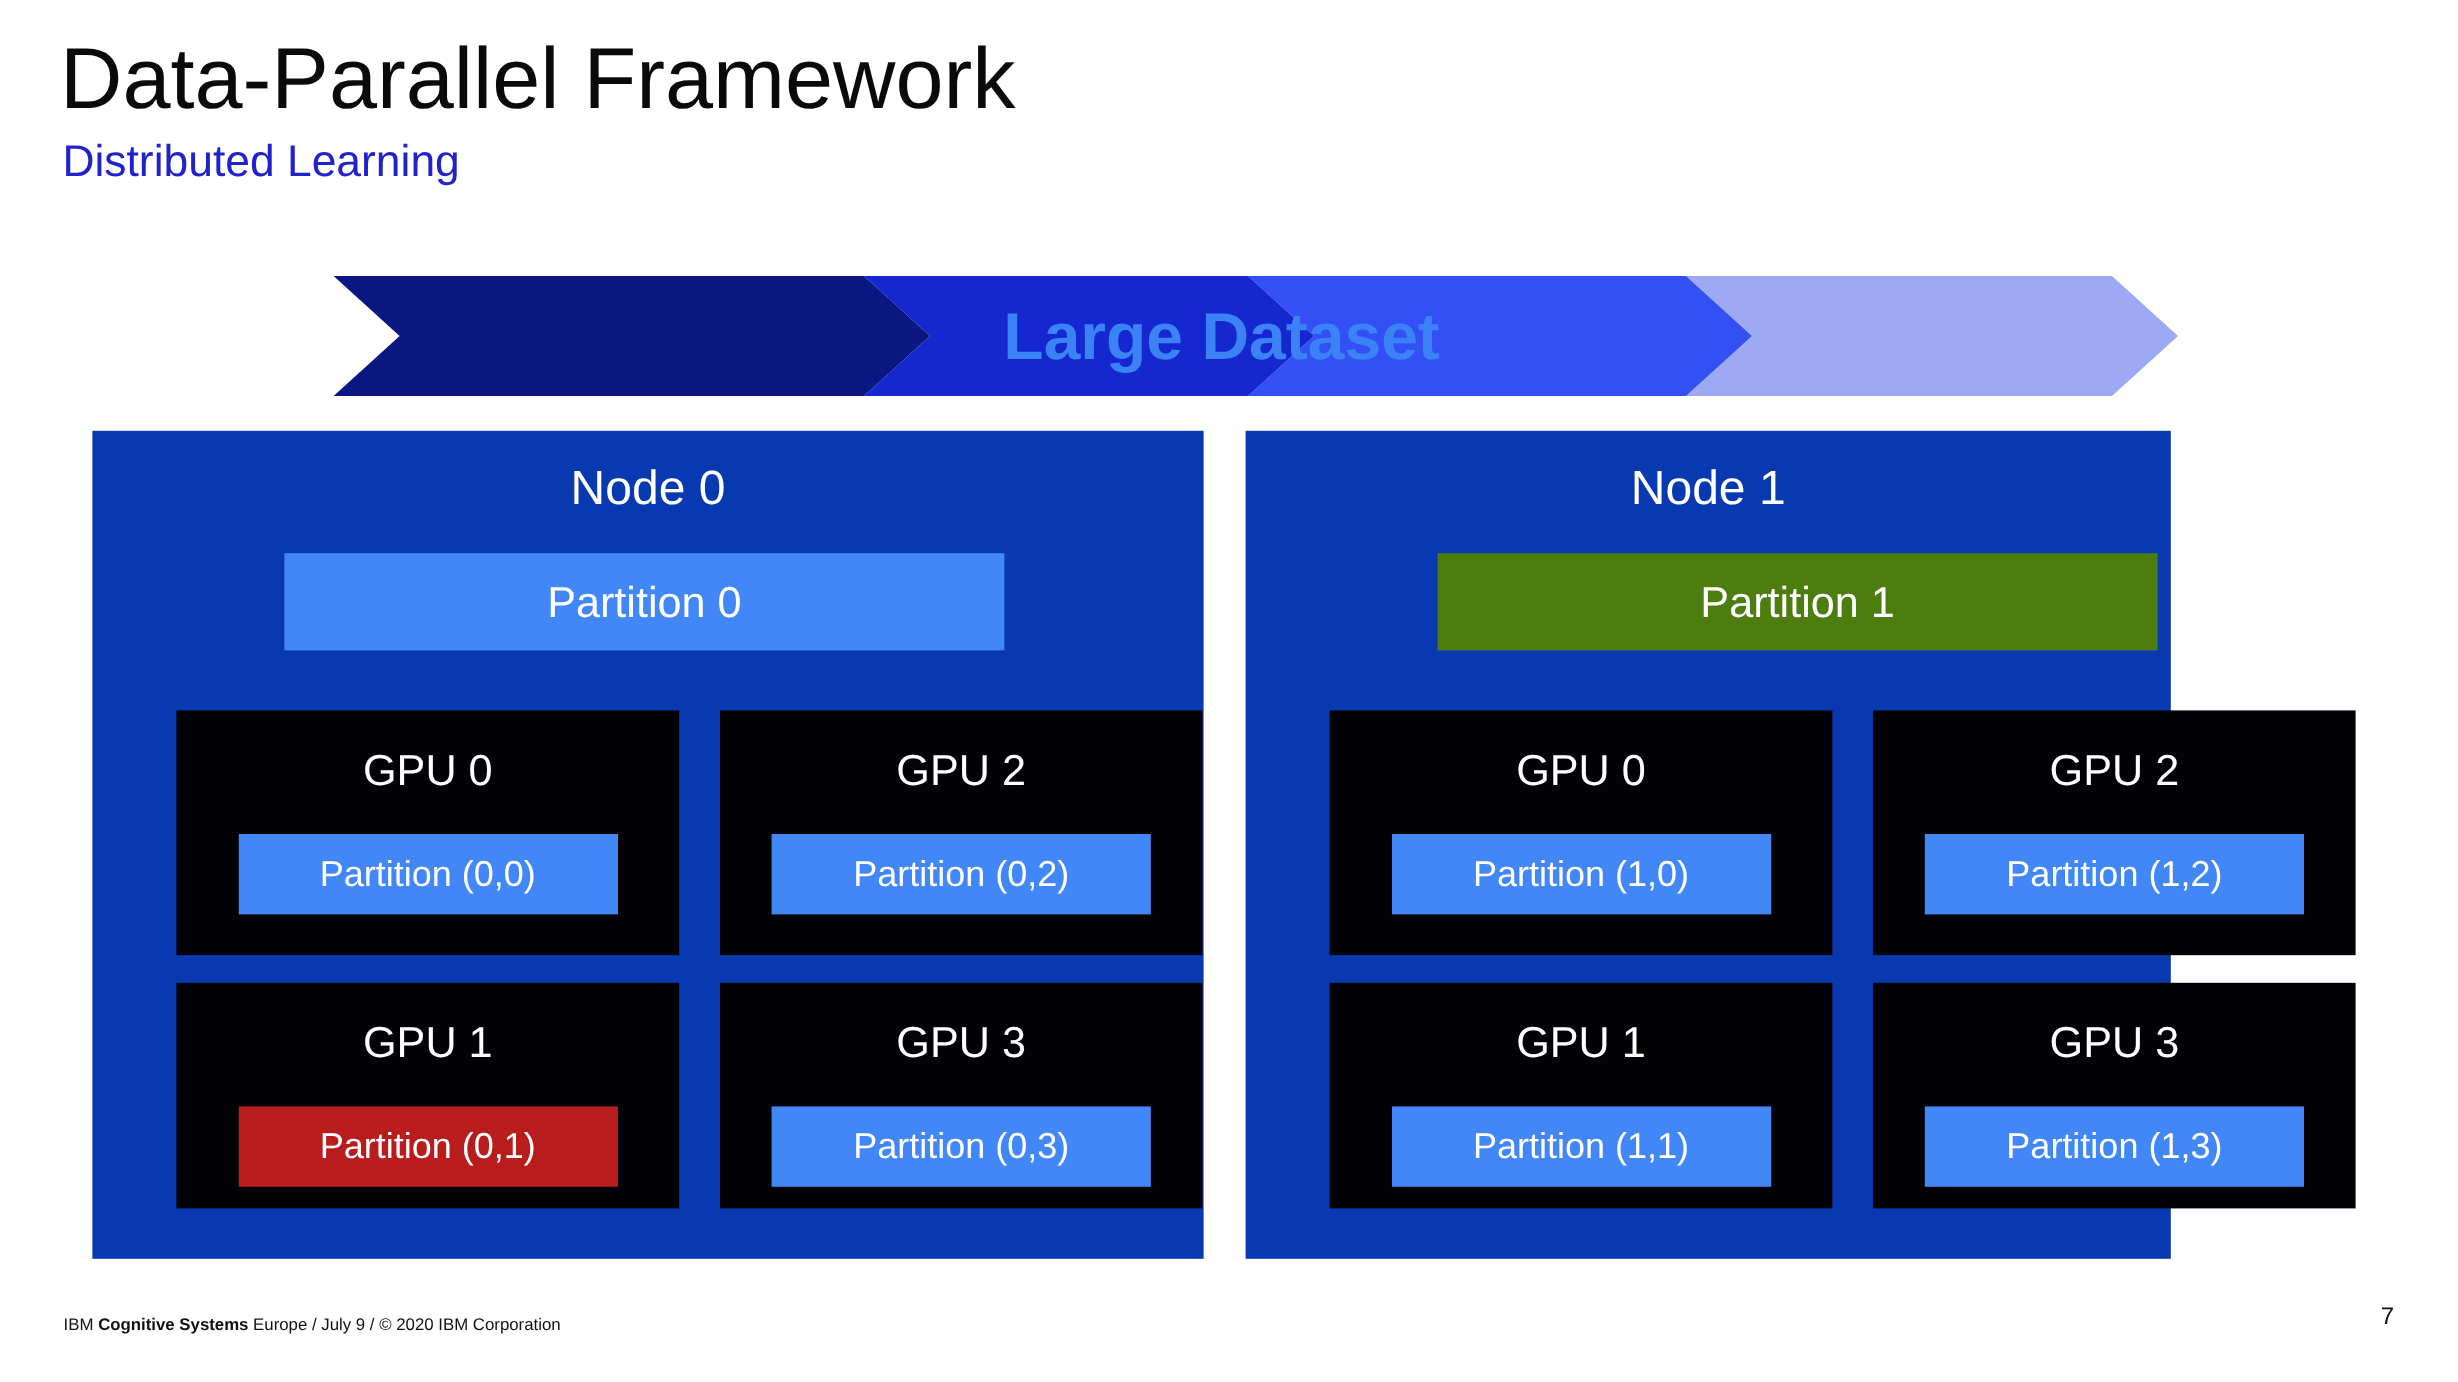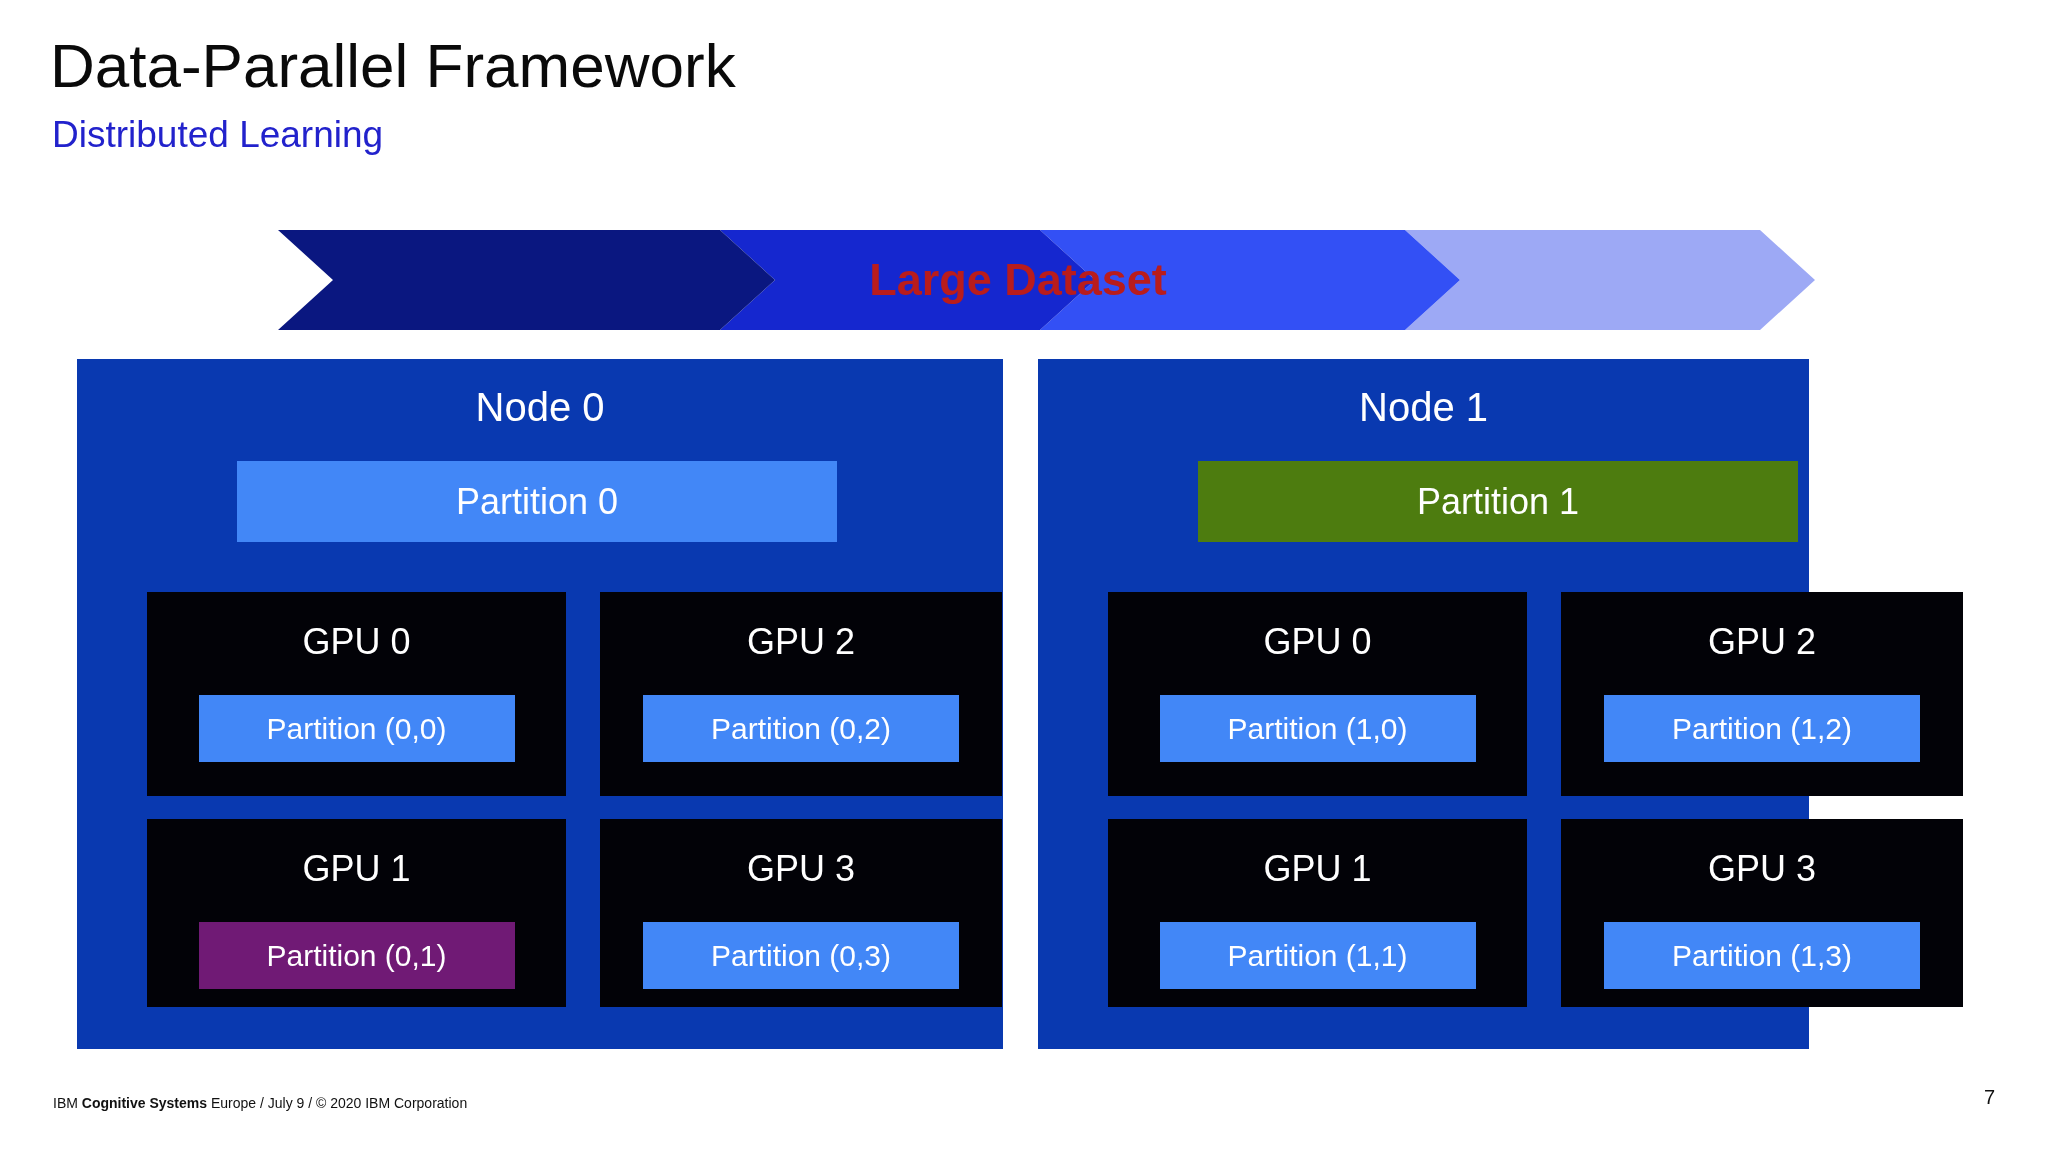--- a/index.html
+++ b/index.html
@@ -1,25 +1,25 @@
 <!DOCTYPE html>
 <html><head>
 <meta charset="utf-8">
 <style>
   html,body{margin:0;padding:0;}
   body{
     width:2048px;height:1152px;background:#ffffff;position:relative;overflow:hidden;
     font-family:"Liberation Sans",sans-serif;
   }
   .abs{position:absolute;}
-  .page-title{left:50px;top:30px;font-size:62px;line-height:72px;color:#0a0a0a;font-weight:400;letter-spacing:0px;}
+  .page-title{left:50px;top:30px;font-size:72px;line-height:72px;color:#0a0a0a;font-weight:400;letter-spacing:0px;}
   .page-subtitle{left:52px;top:112px;font-size:37px;line-height:46px;font-weight:400;}
   .banner-svg{left:278px;top:230px;width:1540px;height:100px;}
   .banner-label{left:278px;top:230px;width:1480px;height:100px;display:flex;align-items:center;justify-content:center;
-    font-size:45px;font-weight:700;color:#b91c1c;}
+    font-size:55px;font-weight:700;color:#3b82f6;}
   .node{top:359px;height:690px;color:#ffffff;}
   .node-0{left:77px;width:926px;}
   .node-1{left:1038px;width:771px;}
   .node-title{padding-top:24px;text-align:center;font-size:40px;line-height:48px;font-weight:400;}
   .partition-bar{position:absolute;left:160px;top:102px;width:600px;height:81px;
     display:flex;align-items:center;justify-content:center;font-size:36px;color:#ffffff;}
   .gpu-grid{position:absolute;left:36px;top:233px;display:grid;
     grid-template-columns:419px 402px;grid-template-rows:204px 188px;column-gap:34px;row-gap:23px;padding-left:34px;}
   .gpu{color:#ffffff;}
   .gpu-label{margin-top:28px;height:44px;line-height:44px;text-align:center;font-size:36px;}
@@ -52,21 +52,21 @@
     <div class="gpu" style="background-color: rgb(2, 2, 7);">
       <div class="gpu-label">GPU 0</div>
       <div class="gpu-chip" style="background-color: rgb(66, 135, 247);">Partition (0,0)</div>
     </div>
     <div class="gpu" style="background-color: rgb(2, 2, 7);">
       <div class="gpu-label">GPU 2</div>
       <div class="gpu-chip" style="background-color: rgb(66, 135, 247);">Partition (0,2)</div>
     </div>
     <div class="gpu" style="background-color: rgb(2, 2, 7);">
       <div class="gpu-label">GPU 1</div>
-      <div class="gpu-chip" style="background-color: #701a75;">Partition (0,1)</div>
+      <div class="gpu-chip" style="background-color: #b91c1c;">Partition (0,1)</div>
     </div>
     <div class="gpu" style="background-color: rgb(2, 2, 7);">
       <div class="gpu-label">GPU 3</div>
       <div class="gpu-chip" style="background-color: rgb(66, 135, 247);">Partition (0,3)</div>
     </div>
   </div>
 </div>
 
 <div class="abs node node-1" style="background-color: rgb(9, 57, 176);">
   <div class="node-title">Node 1</div>

